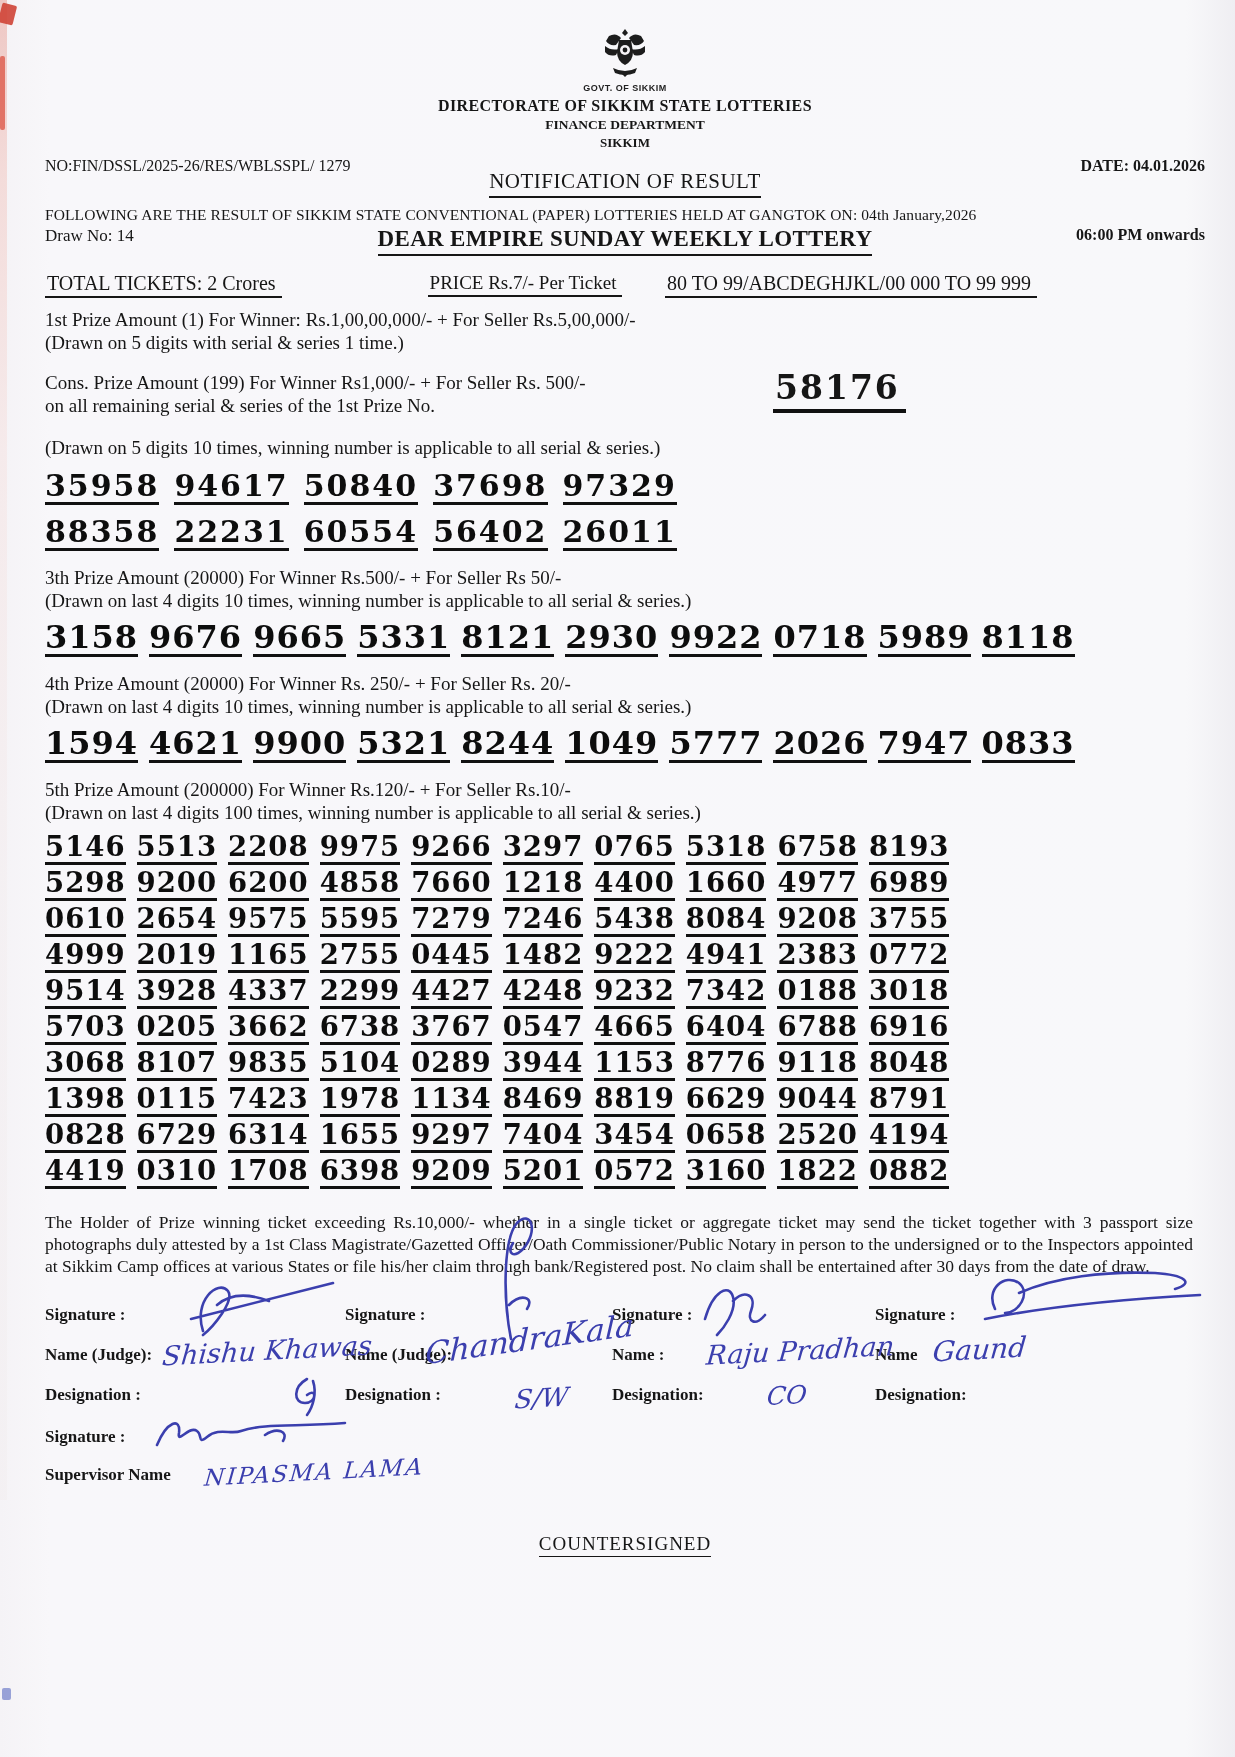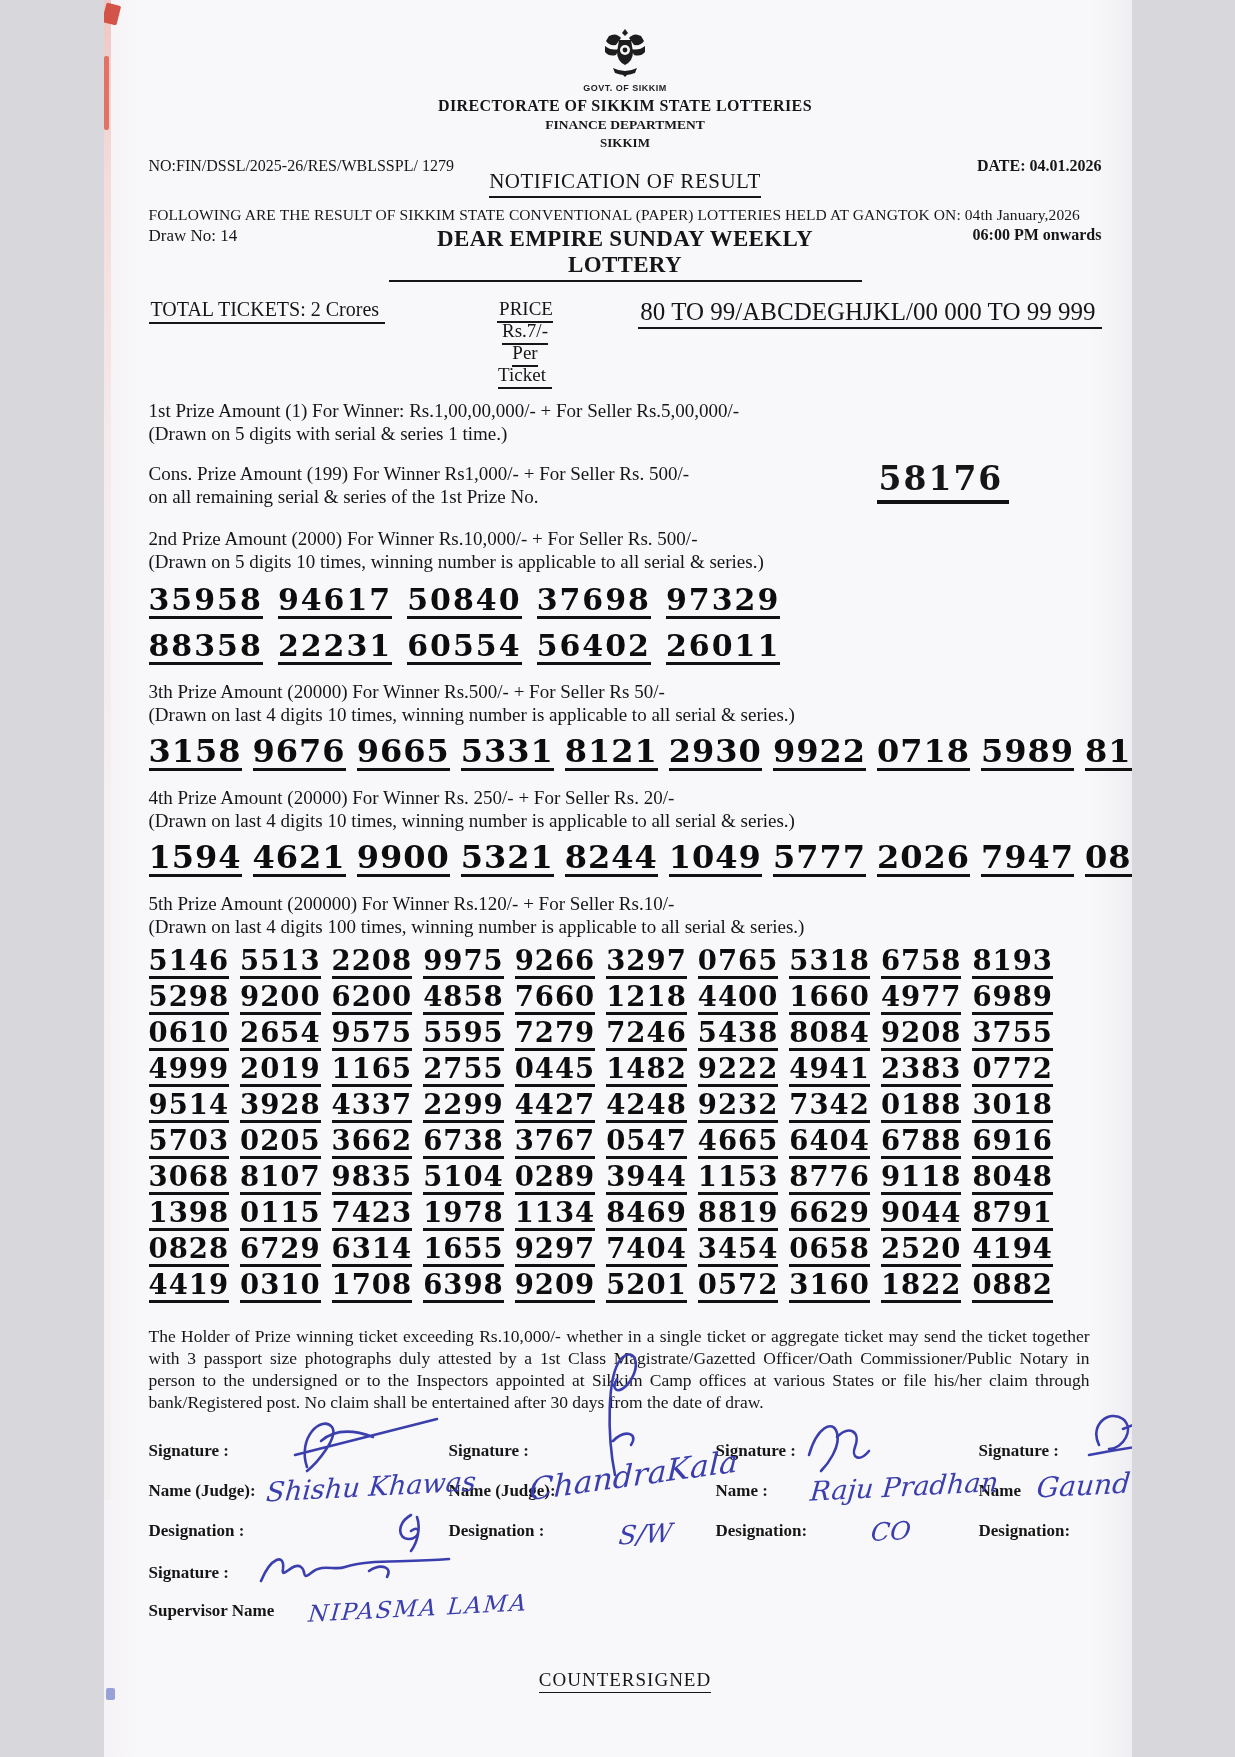--- a/index.html
+++ b/index.html
@@ -1,18 +1,18 @@
 <!DOCTYPE html>
 <html><head>
 <meta charset="utf-8">
 <style>
   html,body{margin:0;padding:0;background:#d8d8dc;}
   .page{
     position:relative;
-    width:1028px;height:1757px;
+    width:1235px;height:1757px;
     margin:0 auto;
     background:linear-gradient(90deg,#f5f3f6 0%,#f8f7fa 4%,#f8f8fa 96%,#efeef2 100%);
     font-family:"Liberation Serif","DejaVu Serif",serif;
     color:#161616;
     overflow:hidden;
   }
   .content{padding:26px 30px 0 45px;position:relative;}
   
   .edge-strip{position:absolute;left:0;top:0;width:7px;height:1500px;
     background:linear-gradient(180deg,#e8a49b 0%,#f2c9c3 12%,#f5e3e2 30%,#f3eef0 60%,#f2eef0 100%);
@@ -40,21 +40,21 @@
   .draw-row{display:grid;grid-template-columns:240px auto 240px;align-items:start;margin-top:2px;}
   .draw-no{font-size:17px;}
   .lottery-name-wrap{text-align:center;}
   .lottery-name{display:inline-block;font-size:23px;font-weight:bold;letter-spacing:.3px;border-bottom:2.5px solid #161616;padding-bottom:2px;}
   .onwards{font-size:16px;font-weight:bold;text-align:right;}
 
   .tickets-row{display:grid;grid-template-columns:340px auto 540px;margin-top:16px;align-items:start;}
   .tt{font-size:20px;}
   .tt span,.pt span,.sr span{border-bottom:2px solid #161616;padding:0 6px 2px 2px;}
   .pt{font-size:19px;text-align:center;}
-  .sr{font-size:25px;text-align:right;}
+  .sr{font-size:20px;text-align:left;}
 
   
   .prize{position:relative;margin-top:14px;}
   .prize-label{font-size:19px;}
   .prize-note{font-size:19px;margin-top:1px;}
   .win-big{position:absolute;left:720px;top:-4px;font-family:"DejaVu Serif",serif;
     font-weight:bold;font-size:33px;letter-spacing:2px;border-bottom:4px solid #111;padding:0 6px 2px 2px;}
 
   .num-row{white-space:nowrap;line-height:1;margin:10px 0 2px 0;}
   .num{display:inline-block;font-family:"DejaVu Serif",serif;font-weight:bold;color:#0d0d0d;
@@ -140,21 +140,20 @@
       <div class="prize-note">(Drawn on 5 digits with serial &amp; series 1 time.)</div>
     </div>
 
     <div class="prize" style="margin-top:18px;">
       <div class="prize-label">Cons. Prize Amount (199) For Winner Rs1,000/- + For Seller Rs. 500/-</div>
       <div class="prize-note">on all remaining serial &amp; series of the 1st Prize No.</div>
       <span class="win-big" style="left:728px;">58176</span>
     </div>
 
     <div class="prize" style="margin-top:20px;">
-      <div class="prize-label">2nd Prize Amount (2000) For Winner Rs.10,000/- + For Seller Rs. 500/-</div>
       <div class="prize-note">(Drawn on 5 digits 10 times, winning number is applicable to all serial &amp; series.)</div>
       <div class="grid2">
           <div class="num-row"><span class="num">35958</span><span class="num">94617</span><span class="num">50840</span><span class="num">37698</span><span class="num">97329</span></div>
           <div class="num-row"><span class="num">88358</span><span class="num">22231</span><span class="num">60554</span><span class="num">56402</span><span class="num">26011</span></div>
         </div>
     </div>
 
     <div class="prize" style="margin-top:16px;">
       <div class="prize-label">3th Prize Amount (20000) For Winner Rs.500/- + For Seller Rs 50/-</div>
       <div class="prize-note">(Drawn on last 4 digits 10 times, winning number is applicable to all serial &amp; series.)</div>

